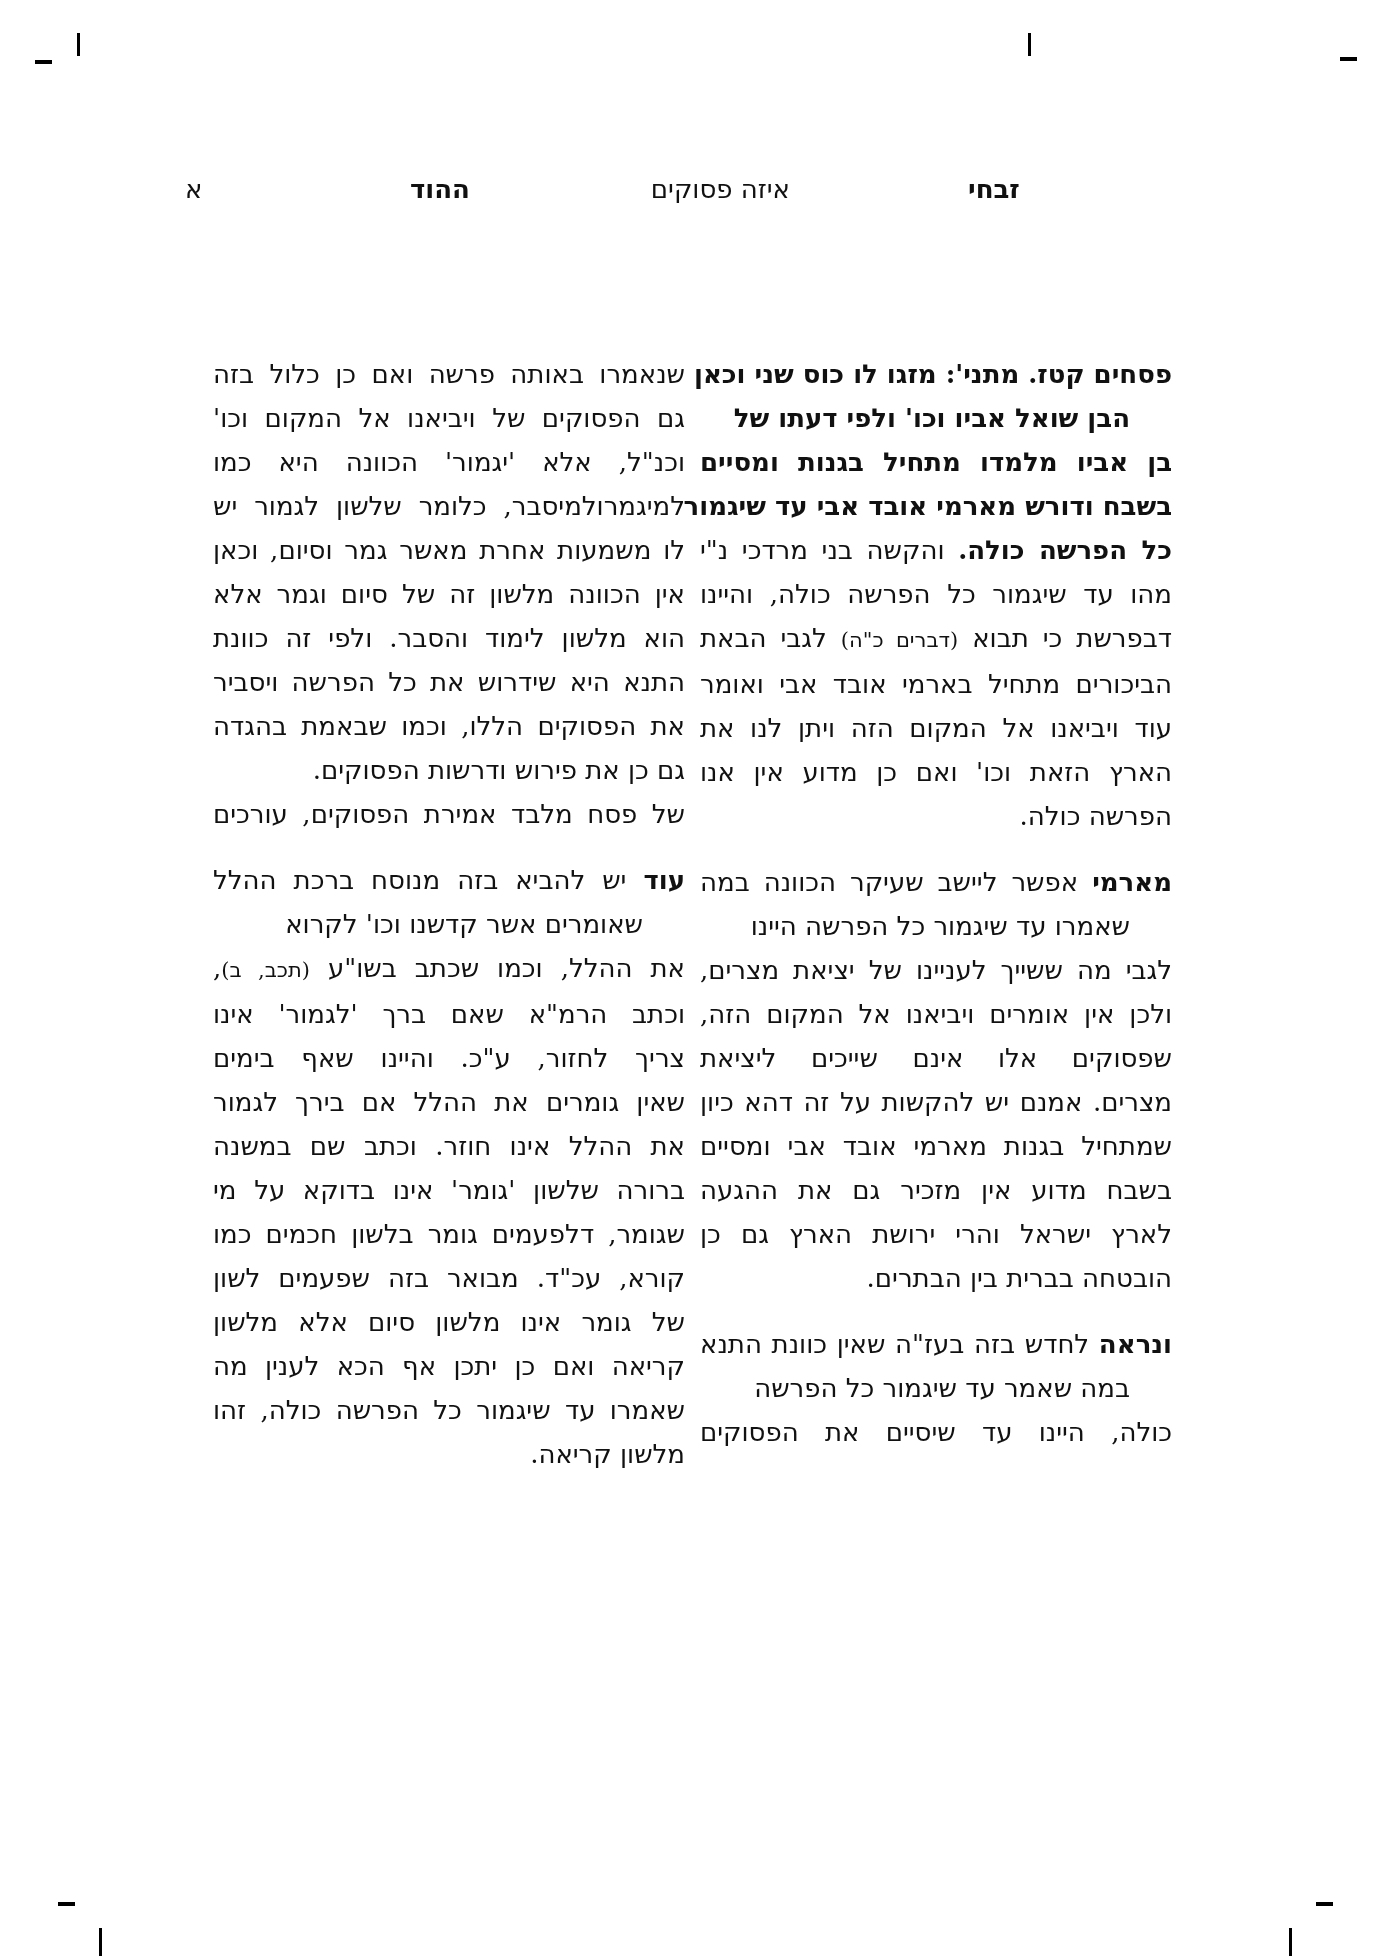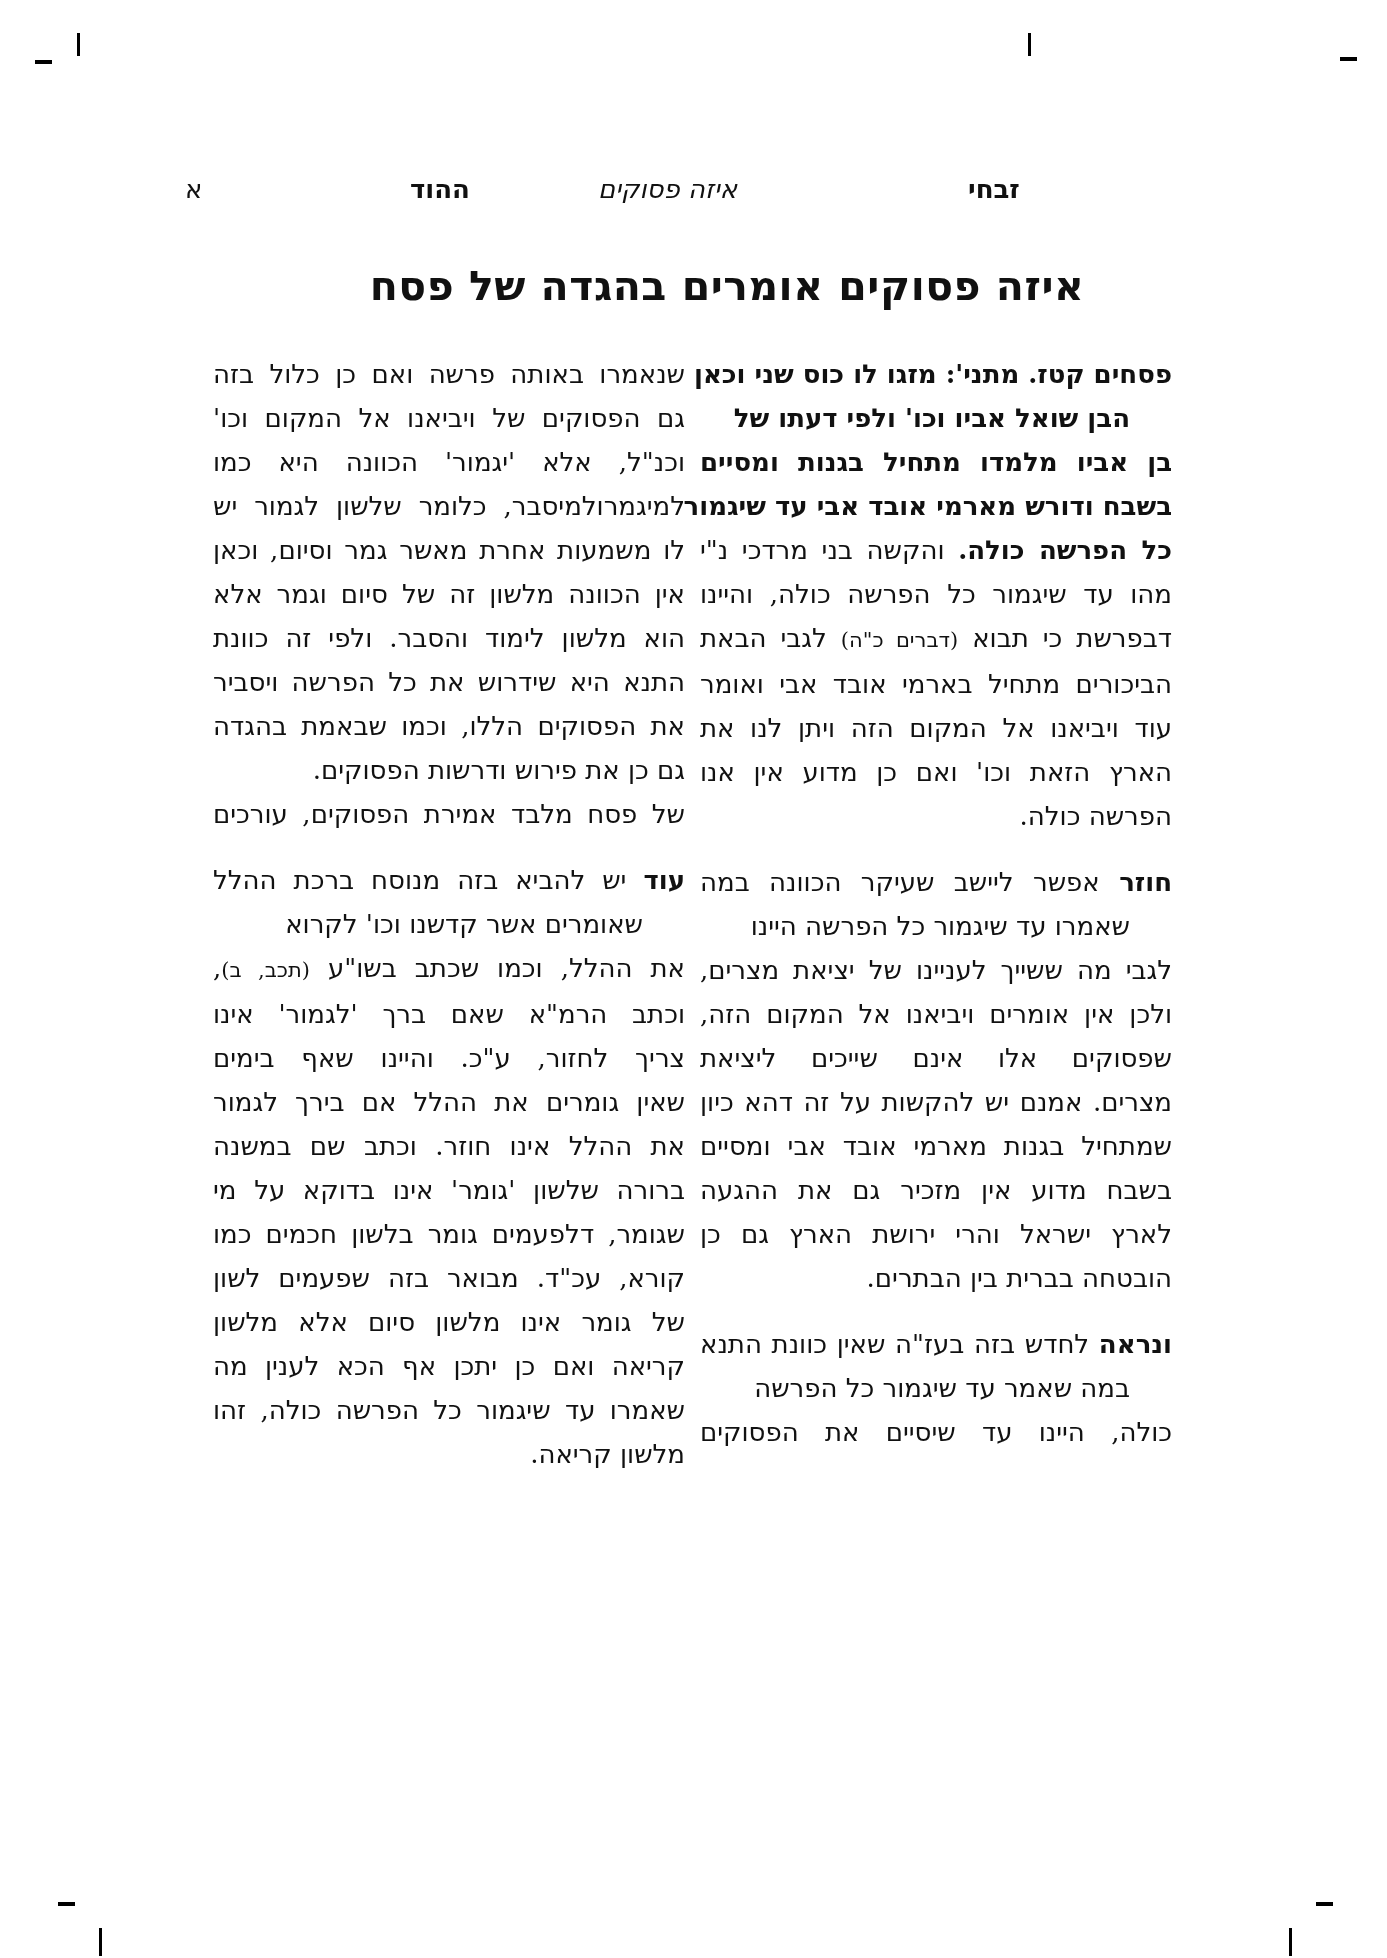--- a/index.html
+++ b/index.html
@@ -42,43 +42,42 @@
   <div class="mark" style="left:35px;top:60px;width:17px;height:4px;"></div>
   <div class="mark" style="left:1028px;top:33px;width:3px;height:23px;"></div>
   <div class="mark" style="left:1340px;top:57px;width:17px;height:4px;"></div>
   <div class="mark" style="left:58px;top:1902px;width:17px;height:4px;"></div>
   <div class="mark" style="left:99px;top:1928px;width:3px;height:28px;"></div>
   <div class="mark" style="left:1316px;top:1902px;width:17px;height:4px;"></div>
   <div class="mark" style="left:1289px;top:1928px;width:3px;height:28px;"></div>
 
   <div id="header">
     <span class="h bold" style="left:968px;">זבחי</span>
-    <span class="h" style="left:598px;width:160px;text-align:left;font-style:italic;">איזה פסוקים</span>
+    <span class="h" style="left:630px;width:160px;text-align:right;">איזה פסוקים</span>
     <span class="h bold" style="left:410px;">ההוד</span>
     <span class="h" style="left:185px;">א</span>
   </div>
 
-  <div id="title">איזה פסוקים אומרים בהגדה של פסח</div>
 
   <div class="col" id="col-right">
       <div class="para">
         <div class="ln"><span class="b">פסחים קטז. מתני': מזגו לו כוס שני וכאן</span></div>
         <div class="ln ind"><span class="b">הבן שואל אביו וכו' ולפי דעתו של</span></div>
         <div class="ln"><span class="b">בן אביו מלמדו מתחיל בגנות ומסיים</span></div>
         <div class="ln"><span class="b">בשבח ודורש מארמי אובד אבי עד שיגמור</span></div>
         <div class="ln"><span class="b">כל הפרשה כולה.</span><span> והקשה בני מרדכי נ"י</span></div>
         <div class="ln"><span>מהו עד שיגמור כל הפרשה כולה, והיינו</span></div>
         <div class="ln"><span>דבפרשת כי תבוא </span><span class="sm">(דברים כ"ה)</span><span> לגבי הבאת</span></div>
         <div class="ln"><span>הביכורים מתחיל בארמי אובד אבי ואומר</span></div>
         <div class="ln"><span>עוד ויביאנו אל המקום הזה ויתן לנו את</span></div>
         <div class="ln"><span>הארץ הזאת וכו' ואם כן מדוע אין אנו</span></div>
         <div class="ln end"><span>הפרשה כולה.</span></div>
       </div>
       <div class="para">
-        <div class="ln"><span class="b">חוזר</span><span> אפשר ליישב שעיקר הכוונה במה</span></div>
+        <div class="ln"><span class="b">מארמי</span><span> אפשר ליישב שעיקר הכוונה במה</span></div>
         <div class="ln ind"><span>שאמרו עד שיגמור כל הפרשה היינו</span></div>
         <div class="ln"><span>לגבי מה ששייך לעניינו של יציאת מצרים,</span></div>
         <div class="ln"><span>ולכן אין אומרים ויביאנו אל המקום הזה,</span></div>
         <div class="ln"><span>שפסוקים אלו אינם שייכים ליציאת</span></div>
         <div class="ln"><span>מצרים. אמנם יש להקשות על זה דהא כיון</span></div>
         <div class="ln"><span>שמתחיל בגנות מארמי אובד אבי ומסיים</span></div>
         <div class="ln"><span>בשבח מדוע אין מזכיר גם את ההגעה</span></div>
         <div class="ln"><span>לארץ ישראל והרי ירושת הארץ גם כן</span></div>
         <div class="ln end"><span>הובטחה בברית בין הבתרים.</span></div>
       </div>

